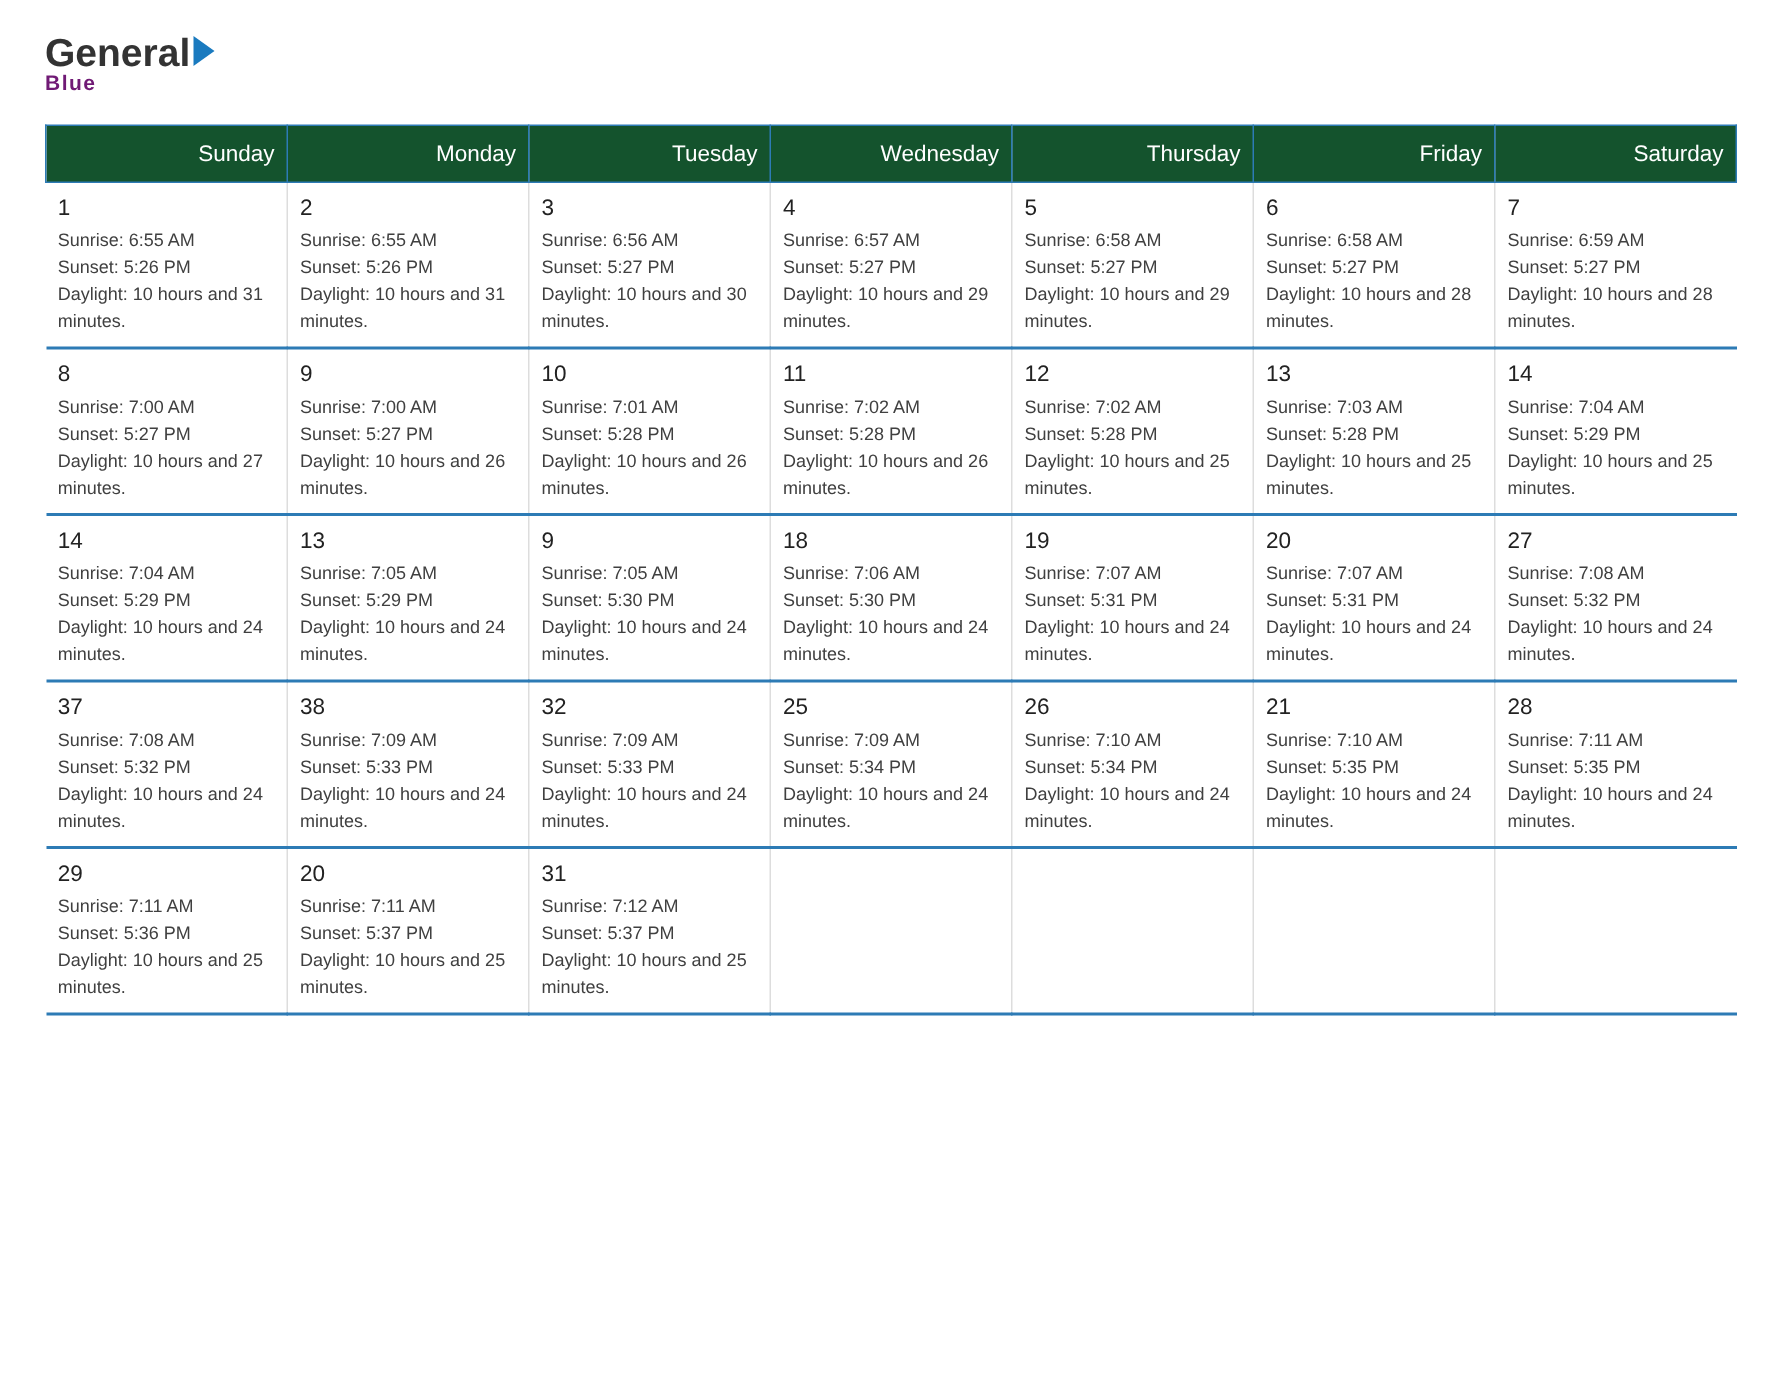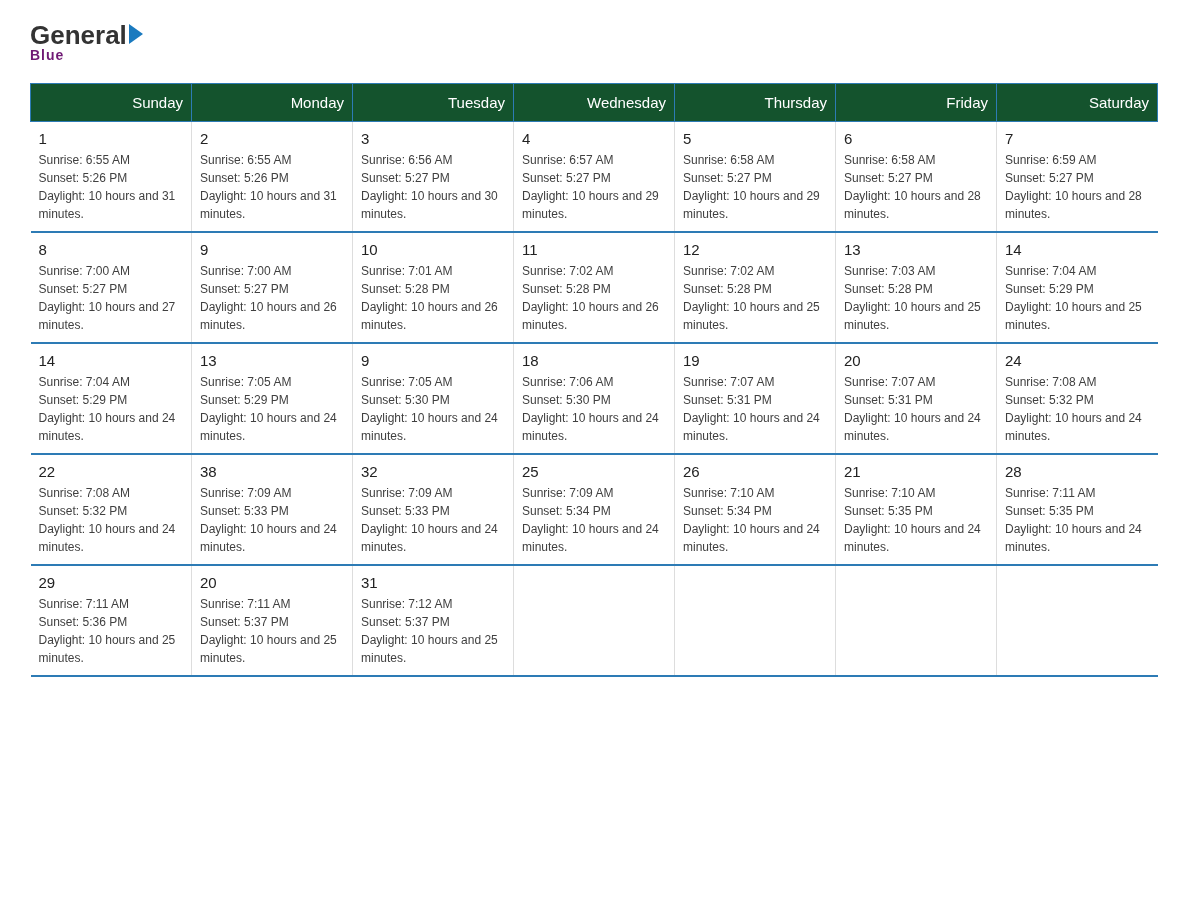--- a/index.html
+++ b/index.html
@@ -290,31 +290,31 @@
       </td>
         <td>
         <span class="day-num">20</span>
         <div class="day-info">
           Sunrise: 7:07 AM<br>
           Sunset: 5:31 PM<br>
           Daylight: 10 hours and 24 minutes.
         </div>
       </td>
         <td>
-        <span class="day-num">24</span>
+        <span class="day-num">27</span>
         <div class="day-info">
           Sunrise: 7:08 AM<br>
           Sunset: 5:32 PM<br>
           Daylight: 10 hours and 24 minutes.
         </div>
       </td>
       </tr>
       <tr>
         <td>
-        <span class="day-num">22</span>
+        <span class="day-num">37</span>
         <div class="day-info">
           Sunrise: 7:08 AM<br>
           Sunset: 5:32 PM<br>
           Daylight: 10 hours and 24 minutes.
         </div>
       </td>
         <td>
         <span class="day-num">38</span>
         <div class="day-info">
           Sunrise: 7:09 AM<br>

